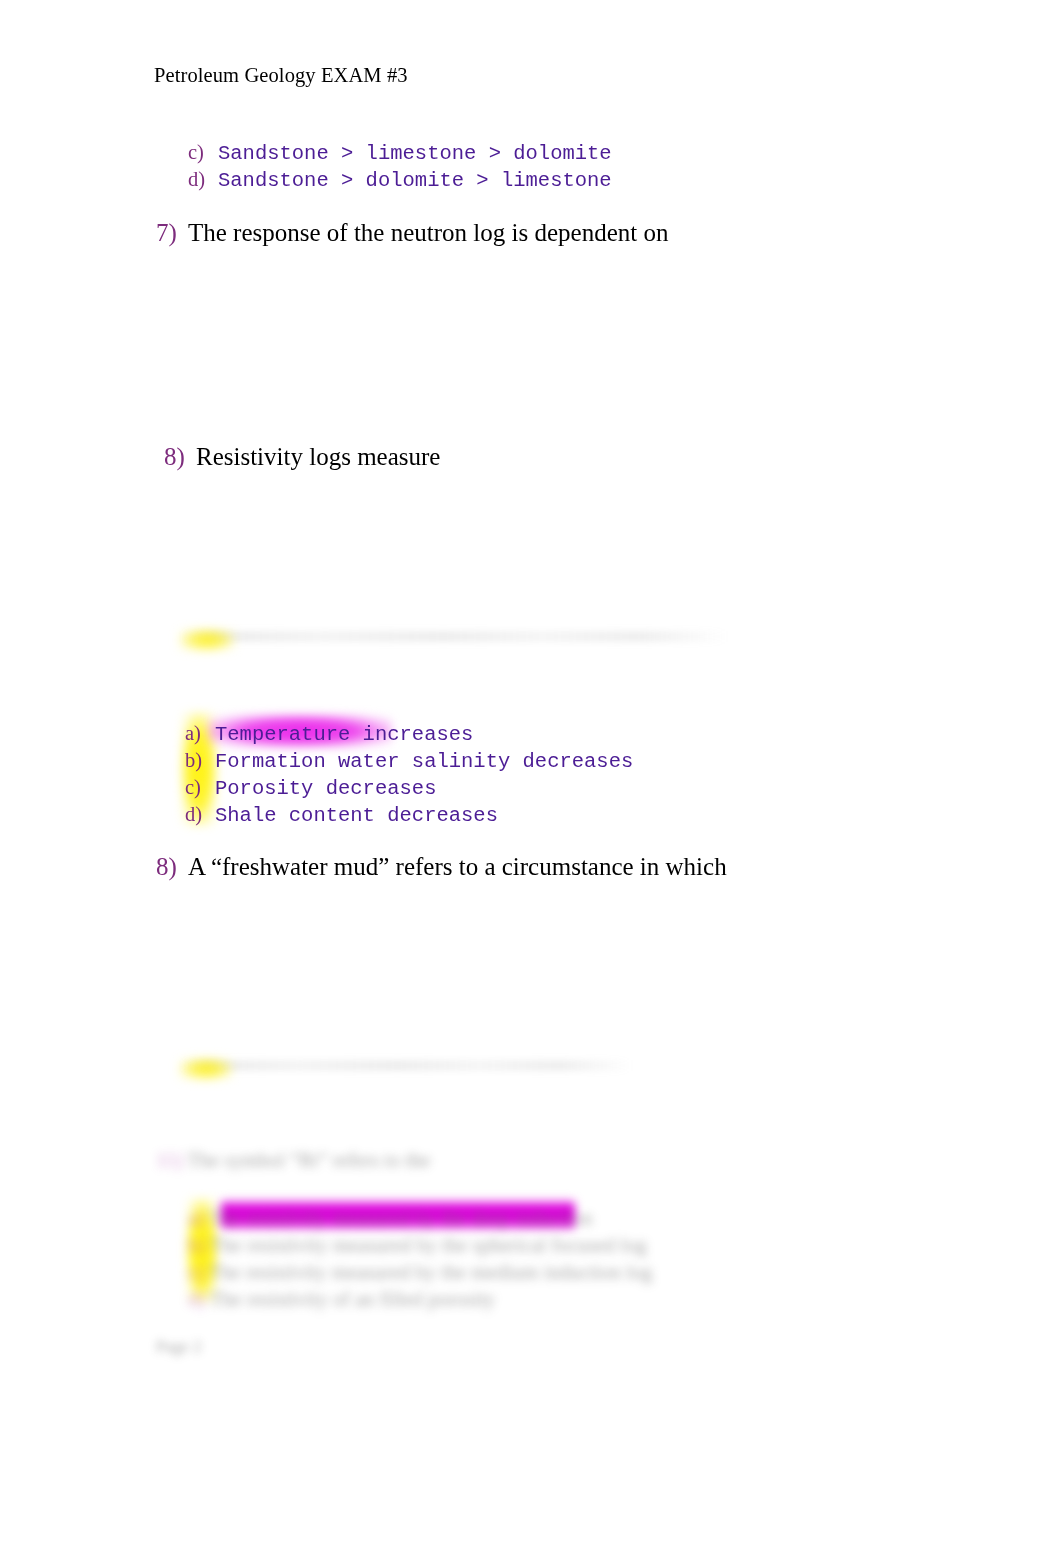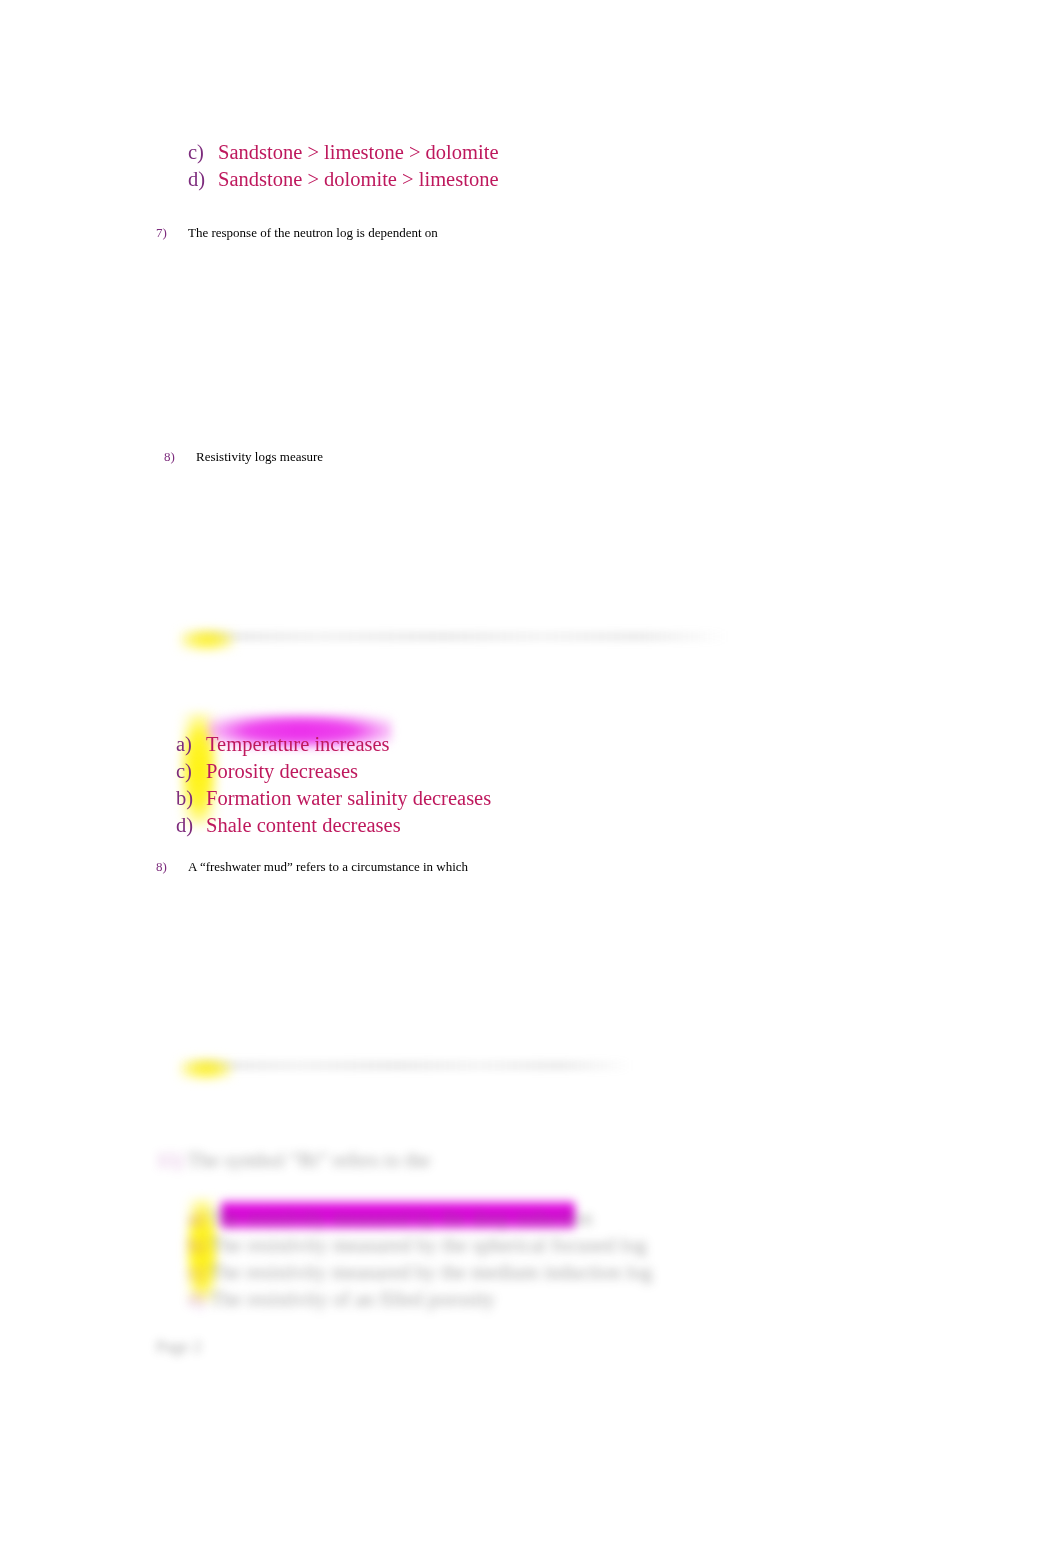--- a/index.html
+++ b/index.html
@@ -30,21 +30,21 @@
     font-size: 20.5px;
     line-height: 27px;
     color: #000;
     white-space: nowrap;
   }
   .doc-header div { letter-spacing: 0.1px; }
 
   
   .question {
     position: absolute;
-    font-size: 13px;
+    font-size: 25px;
     line-height: 28px;
     white-space: nowrap;
   }
   .q-num {
     display: inline-block;
     color: #7D2C7D;
     width: 32px;
   }
   .q-num.wide { width: 32px; }
   .q-text { color: #000; }
@@ -58,21 +58,21 @@
   .opt {
     position: relative;
     white-space: nowrap;
     height: 27px;
   }
   .opt-mark {
     display: inline-block;
     color: #7D2C7D;
     width: 30px;
   }
-  .opt-text { color: #be185d; }
+  .opt-text { color: #4c1d95; font-family: Liberation Mono, monospace; }
 
   
   .hl {
     position: absolute;
     pointer-events: none;
     z-index: 0;
   }
 
   
   .hl-magenta-soft {
@@ -157,20 +157,21 @@
     opacity: 0.6;
     white-space: nowrap;
   }
 </style>
 </head>
 <body>
 
 <div class="page">
 
   <div class="doc-header">
+    <div>Petroleum Geology EXAM #3</div>
   </div>
 
   <div class="options" style="left:188px; top:139px;">
     <div class="opt">
       <span class="opt-mark">c)</span><span class="opt-text">Sandstone &gt; limestone &gt; dolomite</span>
     </div>
     <div class="opt">
       <span class="opt-mark">d)</span><span class="opt-text">Sandstone &gt; dolomite &gt; limestone</span>
     </div>
   </div>
@@ -184,29 +185,29 @@
   </div>
 
   <div class="smear" style="left:182px; top:631px; width:546px; height:11px;"></div>
   <div class="smear-yellow-blob" style="left:178px; top:628px; width:58px; height:24px;"></div>
 
 
   <div class="hl hl-yellow-band" style="left:181px; top:712px; width:36px; height:114px;"></div>
 
   <div class="hl hl-magenta-soft" style="left:208px; top:714px; width:184px; height:34px;"></div>
 
-  <div class="options" style="left:176px; top:720px; z-index:2;margin-top:11px;">
+  <div class="options" style="left:185px; top:720px; z-index:2;">
     <div class="opt">
       <span class="opt-mark">a)</span><span class="opt-text">Temperature increases</span>
     </div>
     <div class="opt">
+      <span class="opt-mark">b)</span><span class="opt-text">Formation water salinity decreases</span>
+    </div>
+    <div class="opt">
       <span class="opt-mark">c)</span><span class="opt-text">Porosity decreases</span>
-    </div>
-    <div class="opt">
-      <span class="opt-mark">b)</span><span class="opt-text">Formation water salinity decreases</span>
     </div>
     <div class="opt">
       <span class="opt-mark">d)</span><span class="opt-text">Shale content decreases</span>
     </div>
   </div>
 
   <div class="question" style="left:156px; top:853px;">
     <span class="q-num wide">8)</span><span class="q-text">A “freshwater mud” refers to a circumstance in which</span>
   </div>
 

